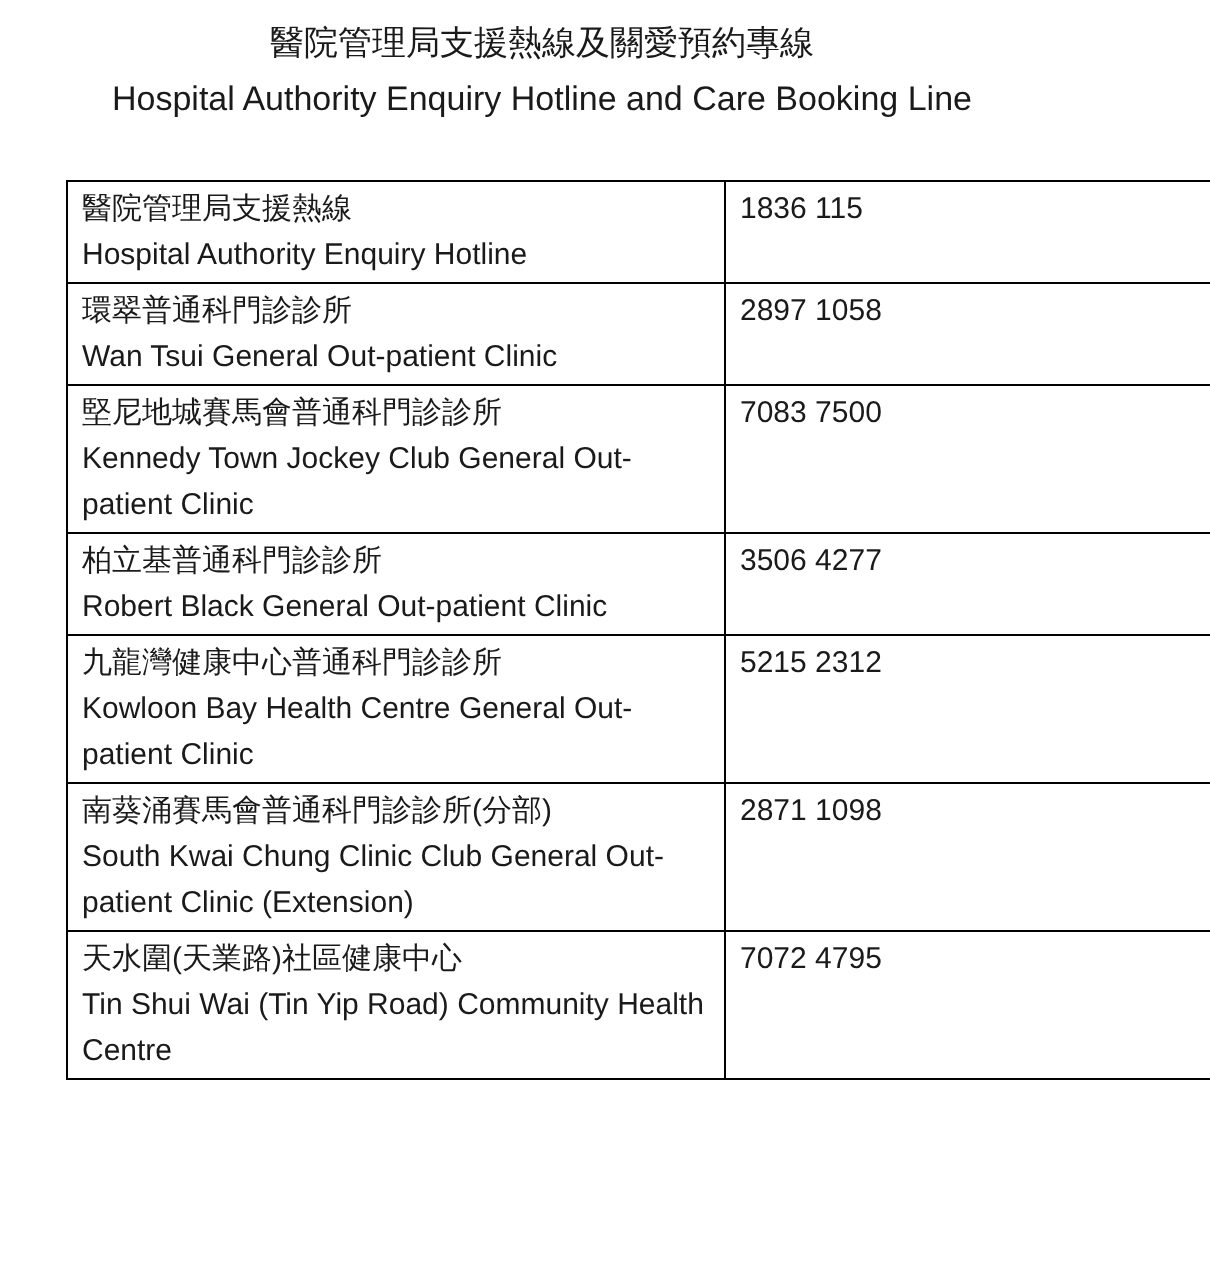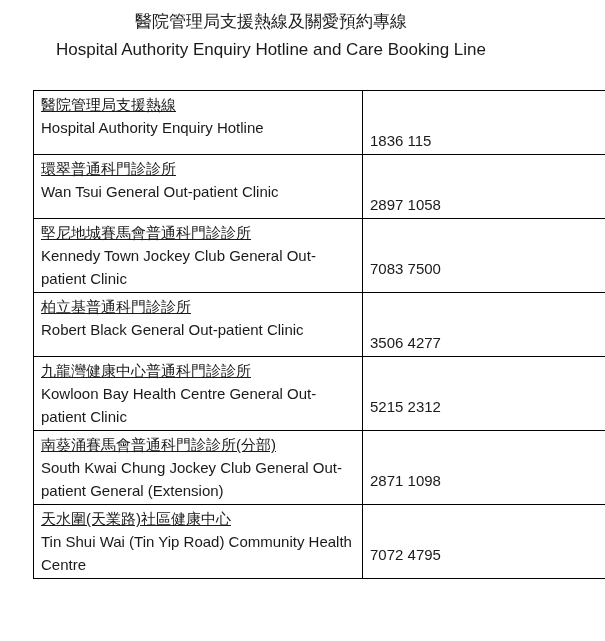--- a/index.html
+++ b/index.html
@@ -41,23 +41,23 @@
     border:1px solid var(--border);
     vertical-align:top;
     padding:2px 7px 2px 7px;
     font-size:15px;
     line-height:23px;
     color:var(--text);
     overflow:hidden;
   }
   td.cell-name{width:314px;padding-right:20px;}
   td.cell-phone{width:228px;}
-  .zh-line{display:block;text-decoration:underline;}
+  .zh-line{display:block;}
   .en-line{display:block;}
-  .phone-number{display:block;margin-top:36px;}
+  .phone-number{display:block;}
 </style>
 </head>
 <body>
 
 <div class="page">
   <div class="title title-zh">醫院管理局支援熱線及關愛預約專線</div>
   <div class="title title-en">Hospital Authority Enquiry Hotline and Care Booking Line</div>
 
   <table class="hotline">
     <tbody>
@@ -102,21 +102,21 @@
       <span class="zh-line">九龍灣健康中心普通科門診診所</span>
       <span class="en-line">Kowloon Bay Health Centre General Out-patient Clinic</span>
     </td>
     <td class="cell-phone">
       <span class="phone-number">5215 2312</span>
     </td>
   </tr>
         <tr>
     <td class="cell-name">
       <span class="zh-line">南葵涌賽馬會普通科門診診所(分部)</span>
-      <span class="en-line">South Kwai Chung Jockey Club General Out-patient General (Extension)</span>
+      <span class="en-line">South Kwai Chung Clinic Club General Out-patient Clinic (Extension)</span>
     </td>
     <td class="cell-phone">
       <span class="phone-number">2871 1098</span>
     </td>
   </tr>
         <tr>
     <td class="cell-name">
       <span class="zh-line">天水圍(天業路)社區健康中心</span>
       <span class="en-line">Tin Shui Wai (Tin Yip Road) Community Health Centre</span>
     </td>

